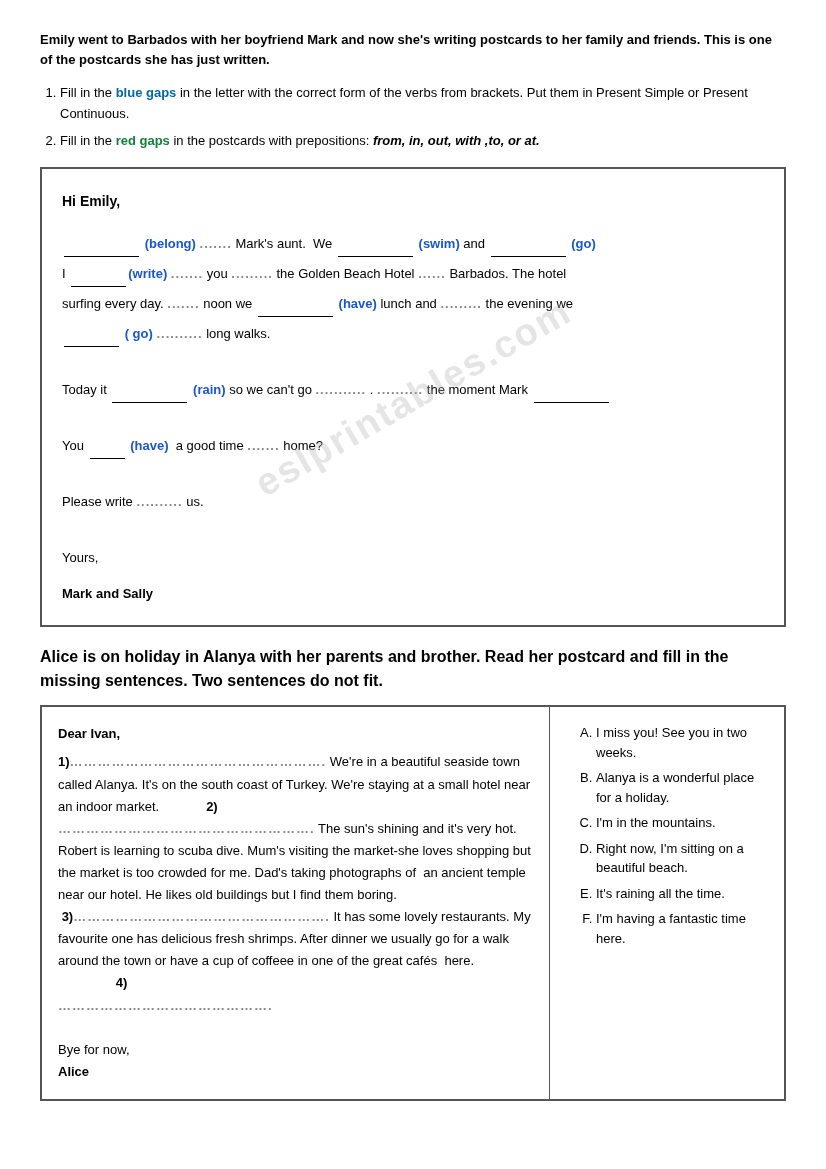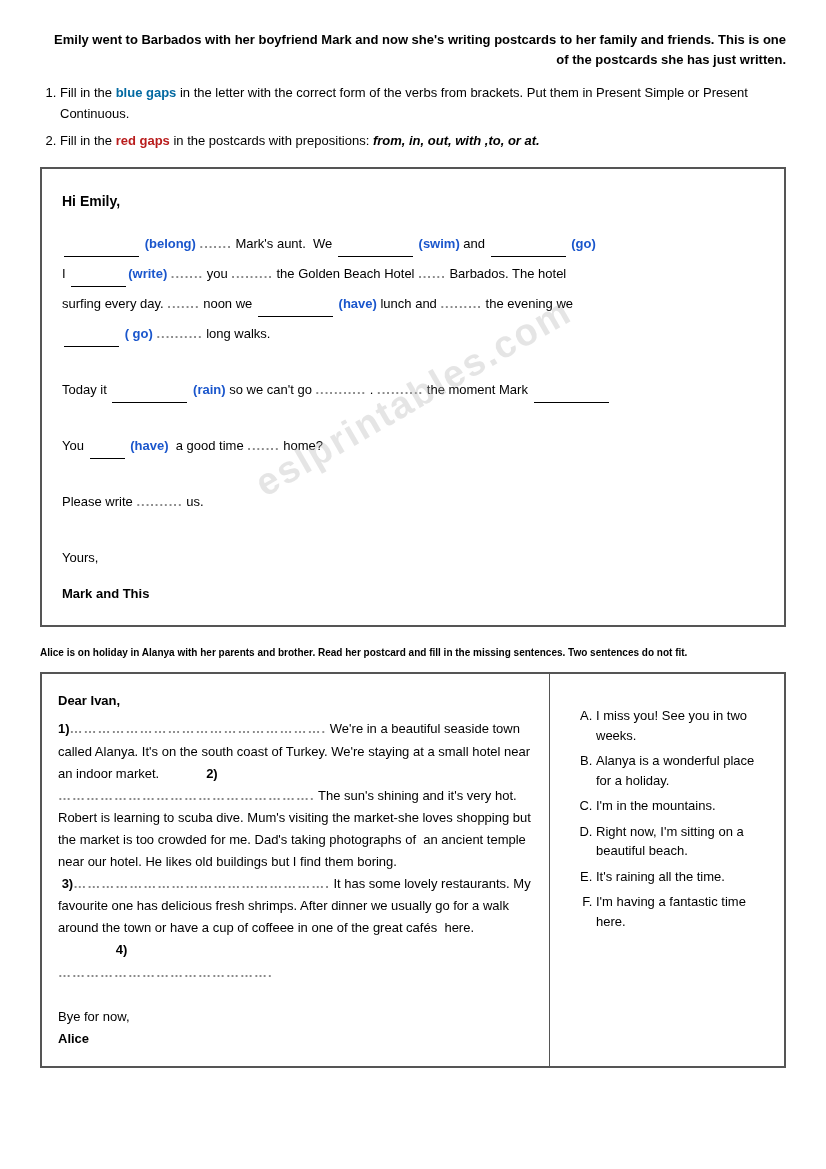--- a/index.html
+++ b/index.html
@@ -9,32 +9,31 @@
       background: #fff;
       color: #000;
       width: 826px;
       min-height: 1169px;
       padding: 30px 40px;
     }
     .intro-text {
       font-weight: bold;
       margin-bottom: 14px;
       line-height: 1.5;
-      text-align: right;
     }
     .instructions {
       margin-bottom: 16px;
       padding-left: 20px;
     }
     .instructions li {
       margin-bottom: 6px;
       line-height: 1.6;
     }
     .blue { color: #0369a1; font-weight: bold; text-align: right; }
-    .red { color: #b91c1c; font-weight: bold; }
+    .red { color: #15803d; font-weight: bold; }
     .italic-bold { font-style: italic; font-weight: bold; }
     .letter-box {
       border: 2px solid #555;
       padding: 18px 20px;
       margin-bottom: 18px;
       line-height: 2.0;
       position: relative;
       background: #fff;
     }
     .letter-box .salutation {
@@ -61,38 +60,38 @@
     }
     .dots {
       color: #888;
       font-weight: bold;
       letter-spacing: 1px;
     }
     .section-header {
       font-weight: bold;
       margin-bottom: 12px;
       line-height: 1.5;
-      font-size: 10px;
+      font-size: 16px;
     }
     .postcard-section {
       display: flex;
       gap: 14px;
       border: 2px solid #555;
       margin-bottom: 10px;
     }
     .postcard-left {
       flex: 1;
       padding: 16px 16px;
       line-height: 1.7;
       border-right: 1.5px solid #555;
       font-size: 13px;
     }
     .postcard-right {
       width: 220px;
-      padding: 32px 14px;
+      padding: 16px 14px;
       font-size: 13px;
       line-height: 1.8;
     }
     .postcard-right ol {
       list-style-type: upper-alpha;
       padding-left: 18px;
     }
     .postcard-right ol li {
       margin-bottom: 6px;
       line-height: 1.5;
@@ -153,21 +152,21 @@
   <br>
   <p class="letter-para">
     You <span class="blank blank-sm"></span> <span class="verb">(have)</span>&nbsp; a good time <span class="dots">.......</span> home?
   </p>
   <br>
   <p class="letter-para">
     Please write <span class="dots">..........</span> us.
   </p>
   <br>
   <p>Yours,</p>
-  <p class="signature">Mark and This</p>
+  <p class="signature">Mark and Sally</p>
 </div>
 
 <p class="section-header">Alice is on holiday in Alanya with her parents and brother. Read her postcard and fill in the missing sentences. Two sentences do not fit.</p>
 
 <div class="postcard-section">
 
   <div class="postcard-left">
     <div style="font-weight:bold; margin-bottom:6px;">Dear Ivan,</div>
 
     <p>

